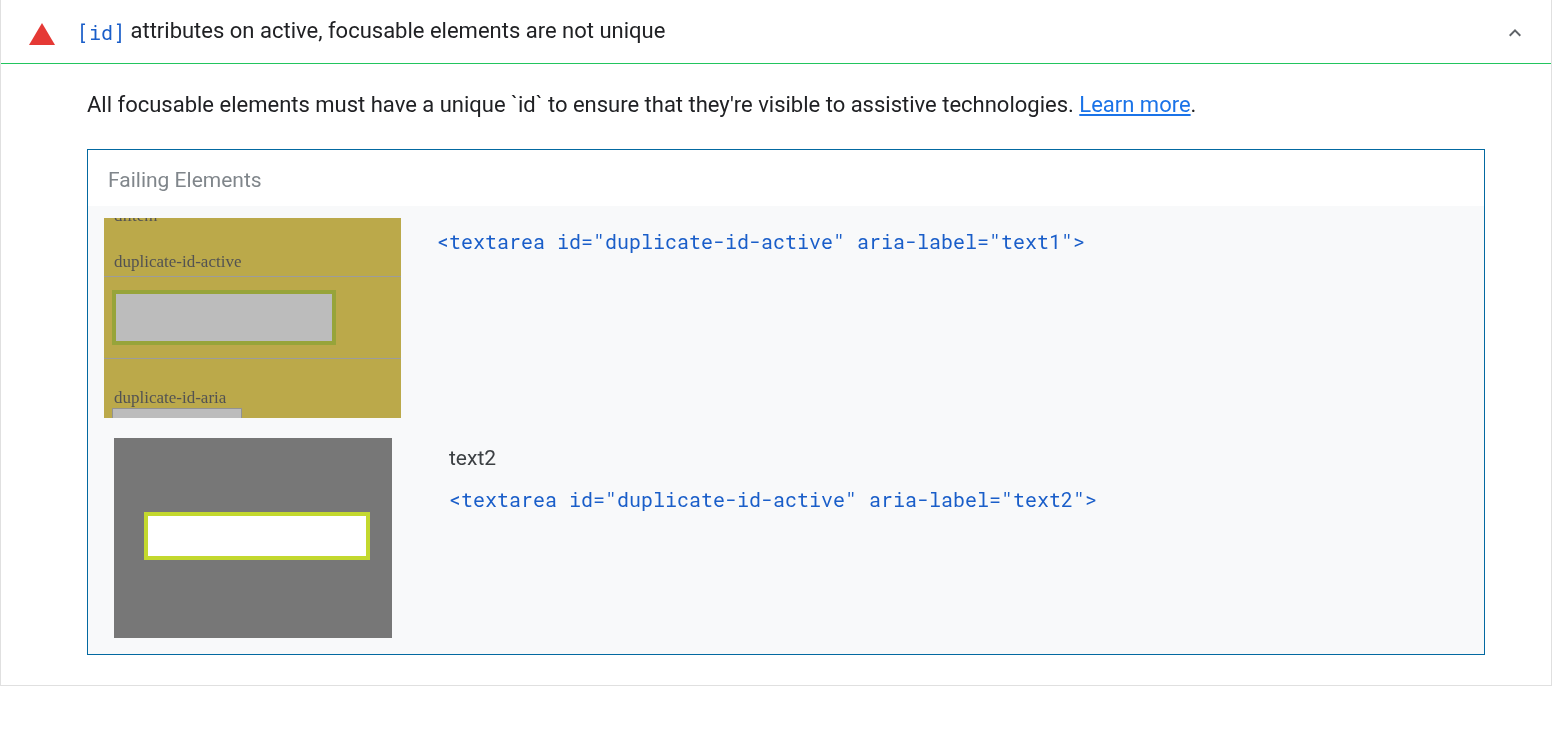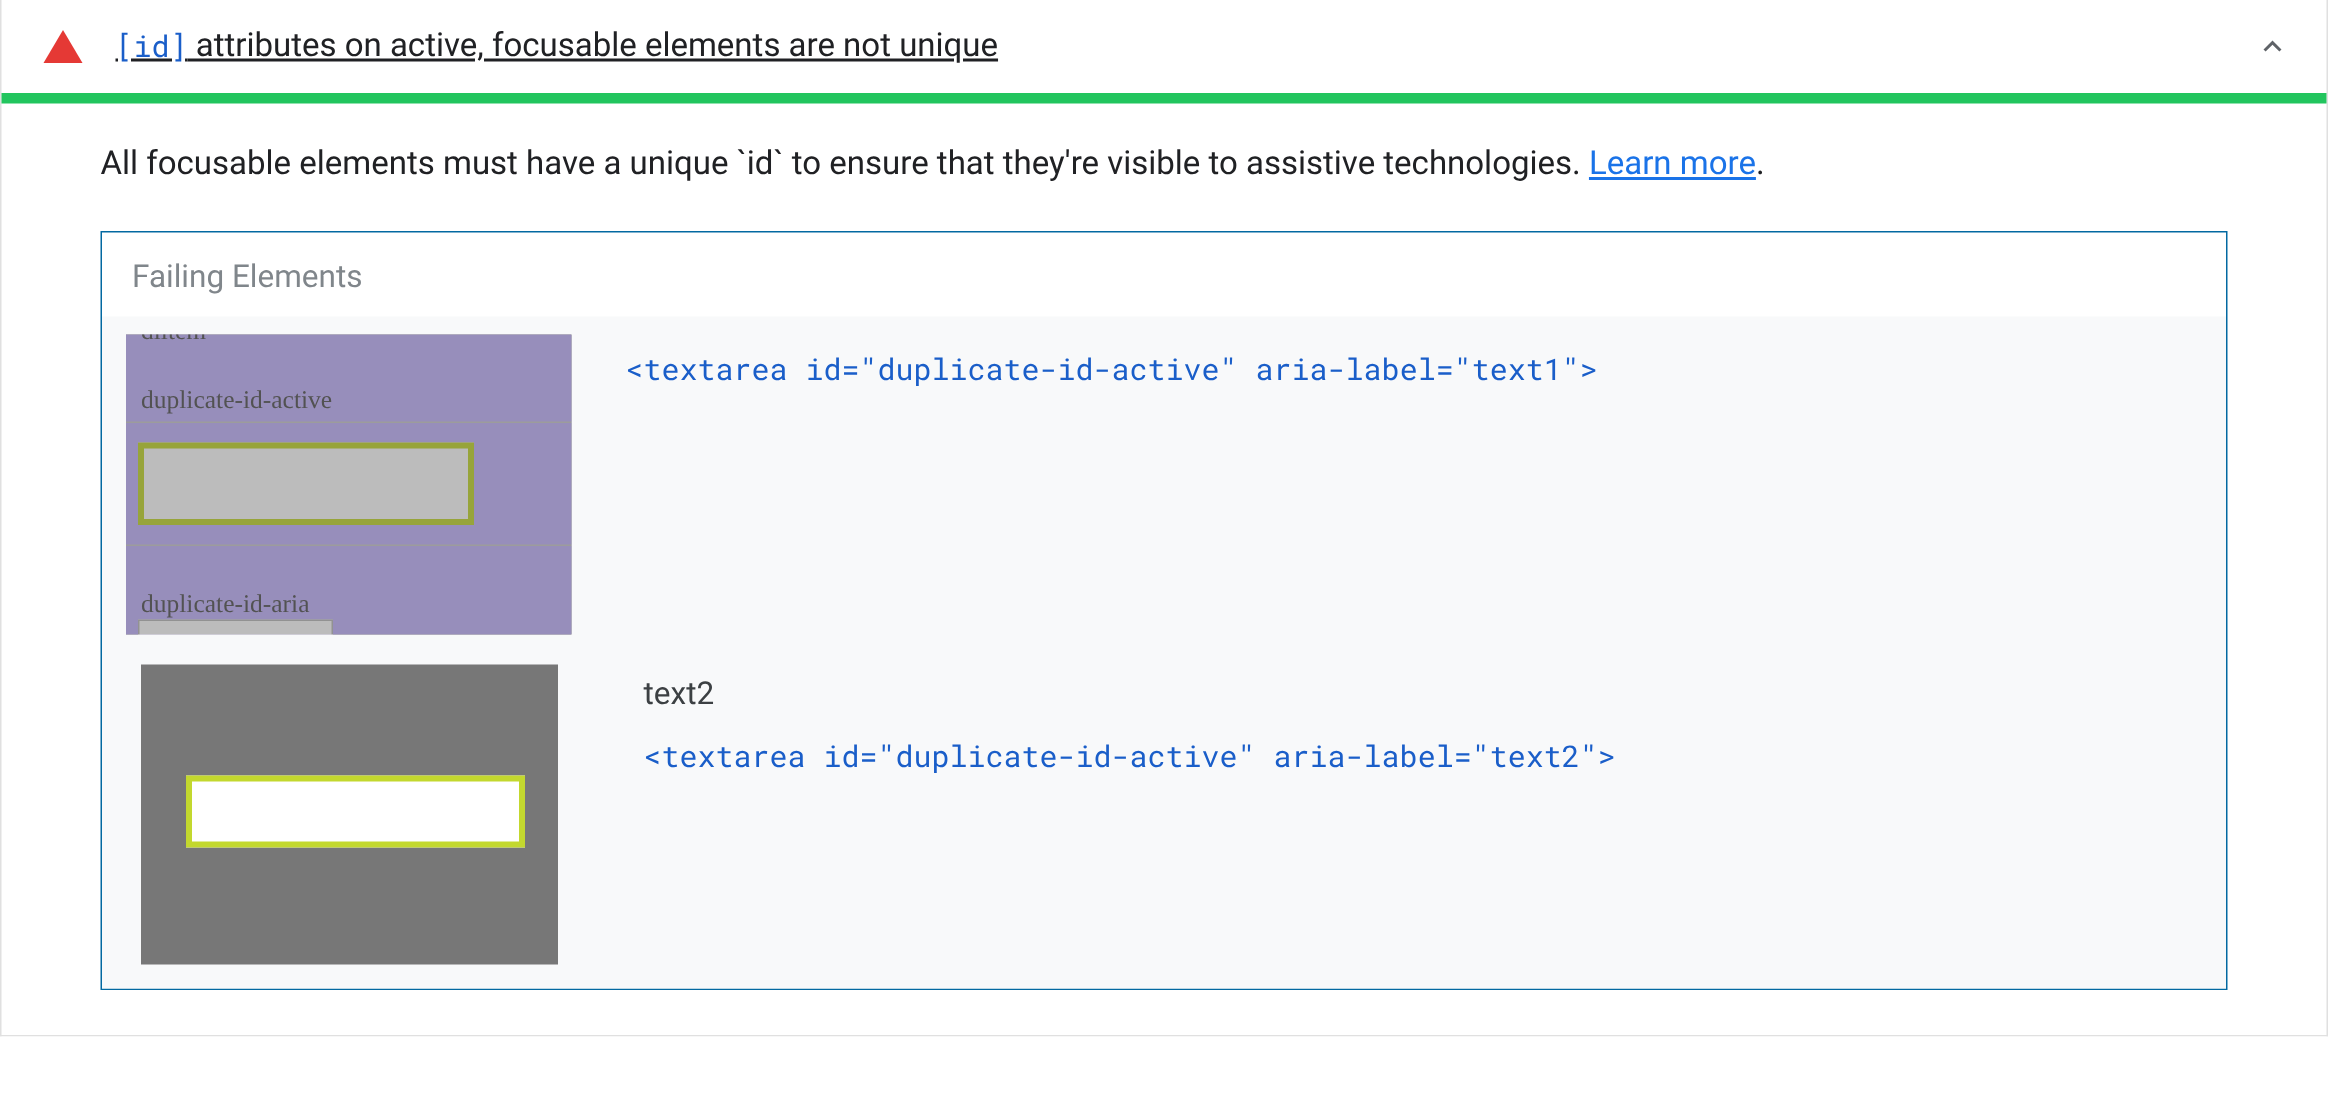--- a/index.html
+++ b/index.html
@@ -8,25 +8,24 @@
       background: #fff;
       color: #202124;
     }
     .audit-container {
       border: 1px solid #e0e0e0;
       border-top: none;
       width: 1552px;
     }
     .audit-header {
       display: flex;
-      align-items: center;
+      align-items: flex-end;
       padding: 18px 24px 18px 28px;
-      border-bottom: 7px solid #22c55e;
+      border-bottom: 1px solid #22c55e;
       cursor: pointer;
-      text-decoration: underline;
     }
     .warning-triangle {
       width: 0;
       height: 0;
       border-left: 13px solid transparent;
       border-right: 13px solid transparent;
       border-bottom: 22px solid #e53935;
       margin-right: 22px;
       flex-shrink: 0;
     }
@@ -46,21 +45,21 @@
       width: 24px;
       height: 24px;
       flex-shrink: 0;
     }
     .chevron svg {
       width: 24px;
       height: 24px;
       fill: #5f6368;
     }
     .audit-body {
-      padding: 26px 66px 30px 66px;
+      padding: 26px 66px 30px 86px;
     }
     .audit-description {
       font-size: 22px;
       color: #202124;
       line-height: 1.4;
       margin-bottom: 28px;
     }
     .learn-more {
       color: #1a73e8;
       text-decoration: underline;
@@ -95,21 +94,21 @@
       background: #777;
       position: relative;
       overflow: hidden;
     }
     .thumb-1 .content {
       position: absolute;
       top: 0;
       left: 0;
       right: 0;
       bottom: 0;
-      background: #c4b5fd;
+      background: #fde047;
     }
     .thumb-1 .cropped-top {
       position: absolute;
       top: -12px;
       left: 10px;
       font-family: Georgia, serif;
       font-size: 17px;
       color: #555;
     }
     .thumb-1 .lbl1 {

